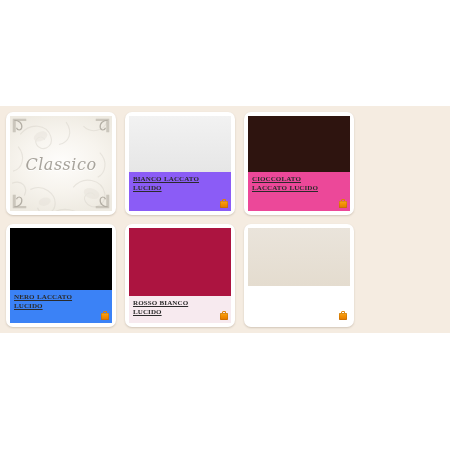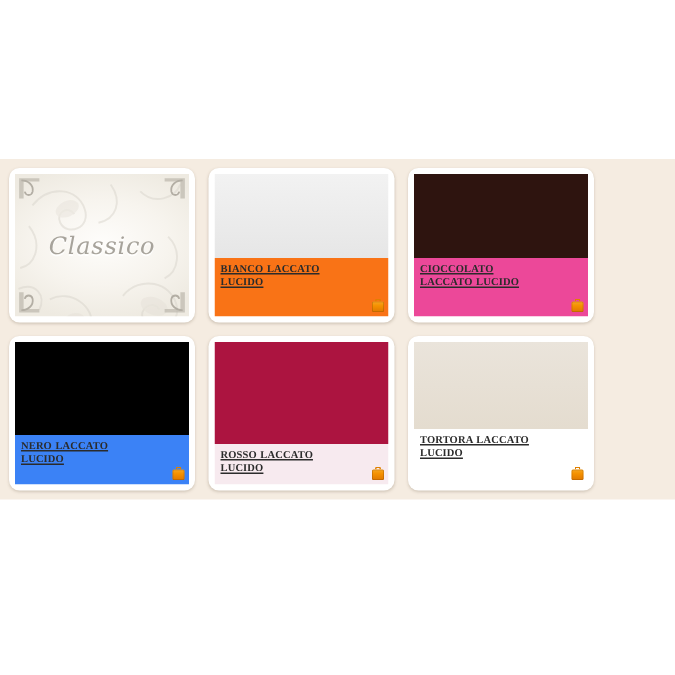--- a/index.html
+++ b/index.html
@@ -26,21 +26,21 @@
   }
 
   .grid {
     display: flex;
     flex-wrap: wrap;
     align-content: flex-start;
     gap: 9px 9px;
   }
 
   .card {
-    width: 124px;
+    width: 110px;
     height: 103px;
     background: #ffffff;
     border-radius: 7px;
     box-sizing: border-box;
     padding: 4px;
     box-shadow: 0 1px 2px rgba(120, 100, 80, 0.28);
     position: relative;
     overflow: hidden;
   }
 
@@ -190,21 +190,21 @@
           </svg>
 
           <div class="classico-word">Classico</div>
         </div>
       </div>
     </div>
 
     <div class="card">
       <div class="card-inner">
         <div class="chip" style="background:linear-gradient(#f2f2f2,#e6e6e6);"></div>
-        <div class="label-area" style="background:#f97316;">
+        <div class="label-area" style="background:#8b5cf6;">
           <span class="swatch-name">BIANCO LACCATO LUCIDO</span>
           <span class="cart-icon"></span>
         </div>
       </div>
     </div>
 
     <div class="card">
       <div class="card-inner">
         <div class="chip" style="background:#2e140f;"></div>
         <div class="label-area" style="background:#ec4899;">
@@ -221,30 +221,29 @@
           <span class="swatch-name">NERO LACCATO LUCIDO</span>
           <span class="cart-icon"></span>
         </div>
       </div>
     </div>
 
     <div class="card">
       <div class="card-inner">
         <div class="chip tall" style="background:#ac1440;height:68px;"></div>
         <div class="label-area" style="background:#f7eaef;">
-          <span class="swatch-name">ROSSO LACCATO LUCIDO</span>
+          <span class="swatch-name">ROSSO BIANCO LUCIDO</span>
           <span class="cart-icon"></span>
         </div>
       </div>
     </div>
 
     <div class="card">
       <div class="card-inner">
         <div class="chip" style="background:linear-gradient(#eae4db,#e4dccf);height:58px;"></div>
         <div class="label-area" style="background:#ffffff;">
-          <span class="swatch-name">TORTORA LACCATO LUCIDO</span>
           <span class="cart-icon"></span>
         </div>
       </div>
     </div>
 
   </div>
 </div>
 
 </body></html>

